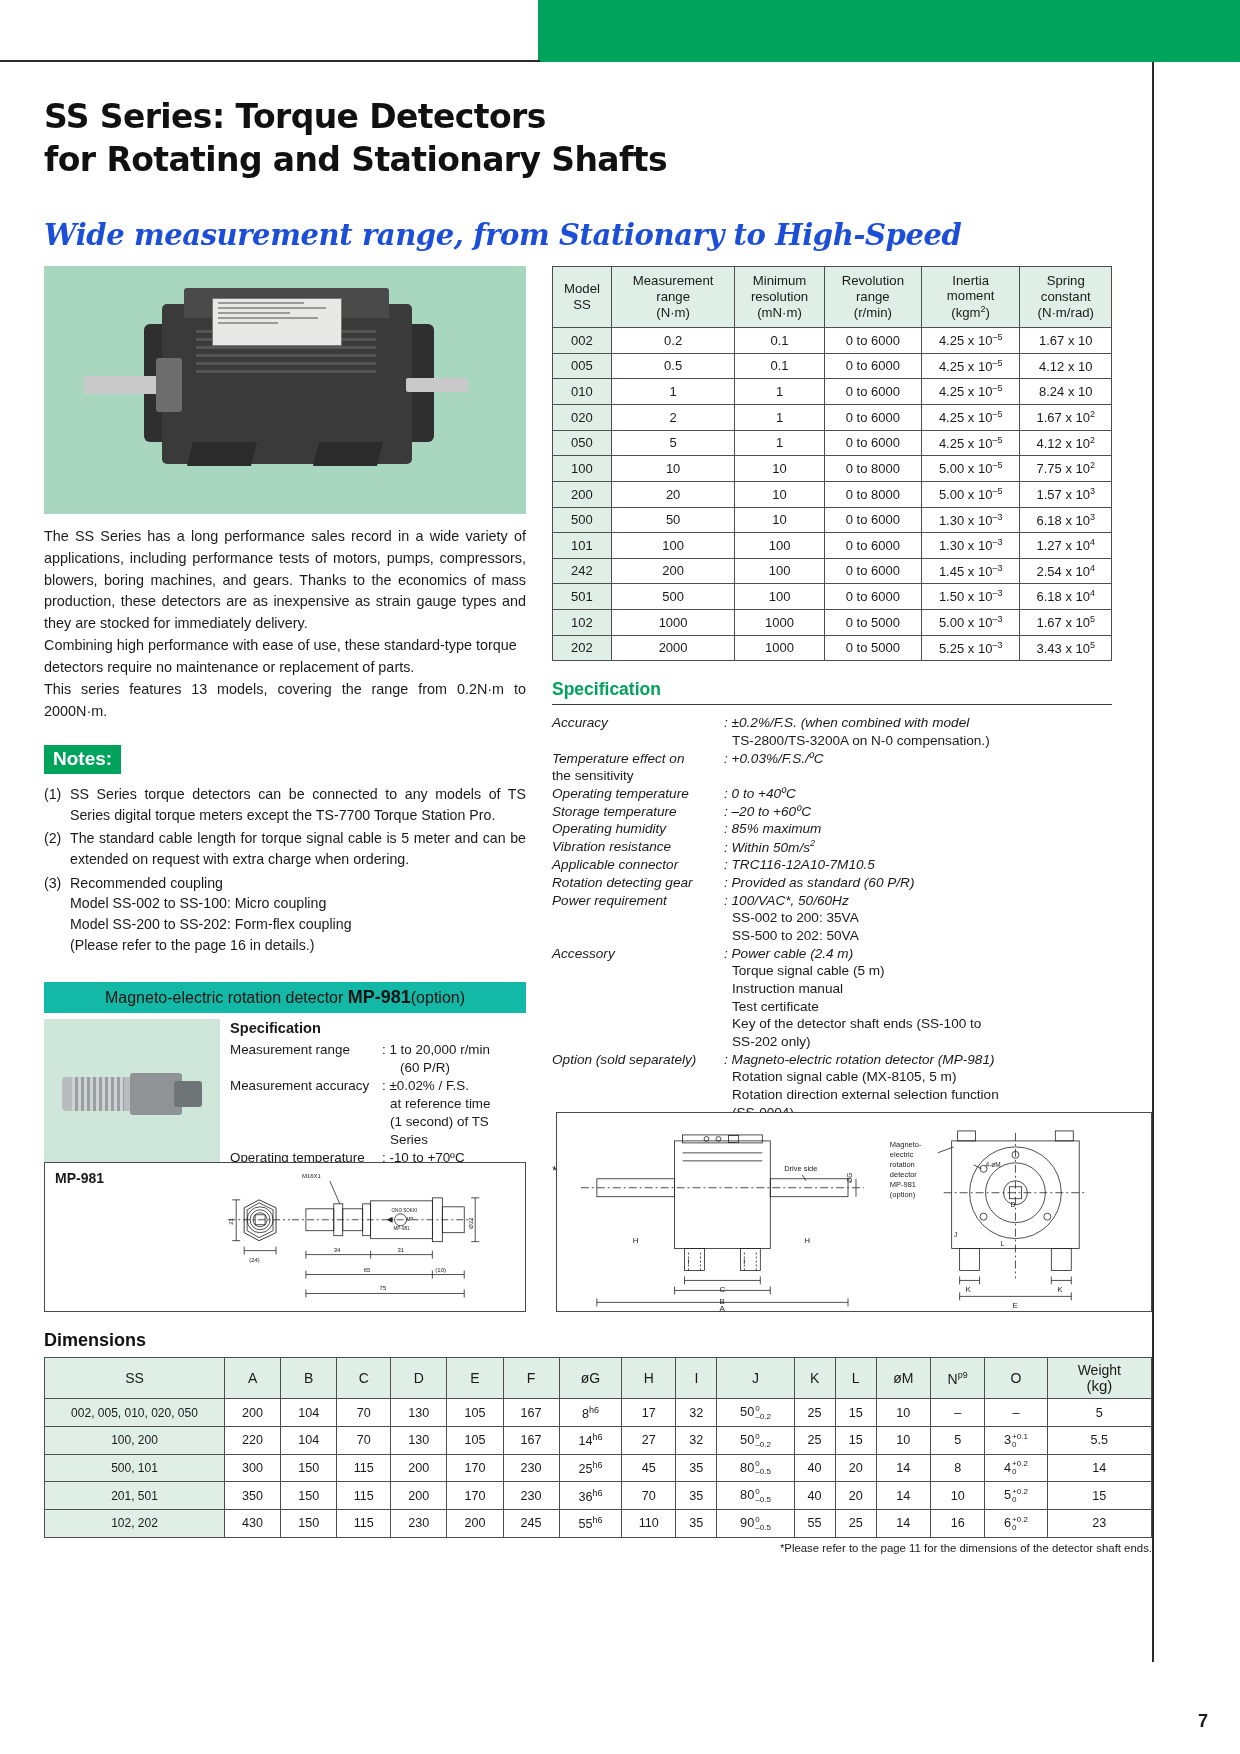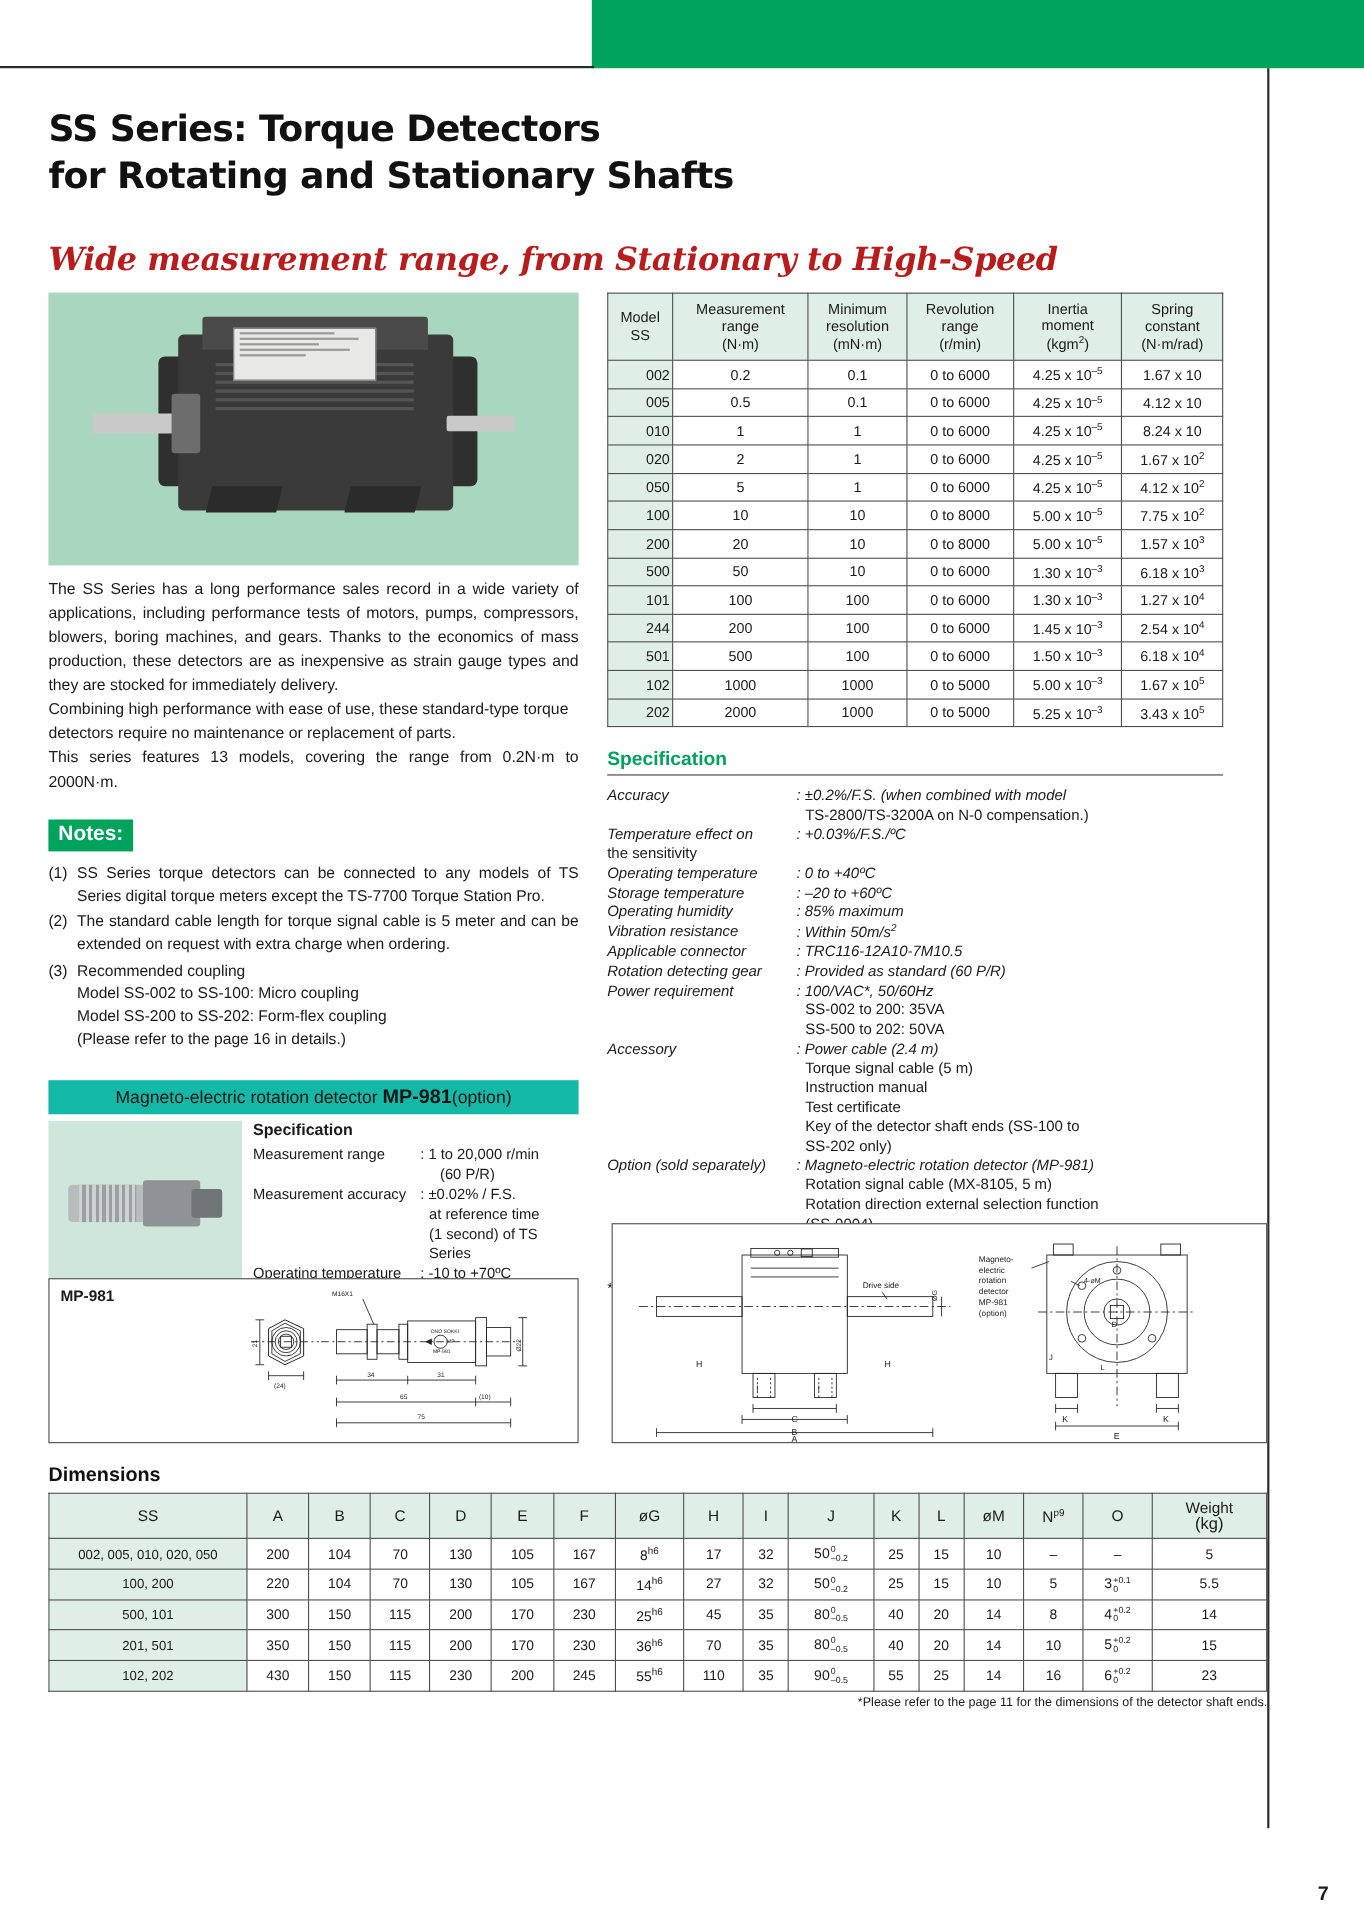--- a/index.html
+++ b/index.html
@@ -23,21 +23,21 @@
 
   
   h1.main-title {
     font-family:"DejaVu Sans", sans-serif;
     font-weight:bold; font-size:33px; line-height:1.30;
     letter-spacing:-0.6px; margin:14px 0 0 4px; color:#111;
   }
   h2.subtitle {
     font-family:"DejaVu Serif", serif;
     font-style:italic; font-weight:bold; font-size:29px;
-    margin:36px 0 14px 4px; letter-spacing:-0.4px; color:#b91c1c;
+    margin:36px 0 14px 4px; letter-spacing:-0.4px; color:#1d4ed8;
   }
 
   
   .cols { position:relative; }
   .col-left  { position:absolute; left:4px; top:0; width:482px; }
   .col-right { position:absolute; left:512px; top:0; width:560px; }
 
   
   .photo-box { width:482px; height:248px; background:#a9d6bf; position:relative; overflow:hidden; }
   .pbody { position:absolute; left:118px; top:38px; width:250px; height:160px; background:#3a3a3a; border-radius:5px; }
@@ -67,21 +67,21 @@
   ol.notes .num { width:26px; flex:0 0 26px; }
   ol.notes .txt { flex:1; text-align:justify; }
   ol.notes .txt .sub { display:block; }
 
   
   table.spec-table { border-collapse:collapse; width:560px; font-size:13px; }
   table.spec-table th, table.spec-table td {
     border:1px solid #4e4e4e; text-align:center; padding:4px 2px; line-height:1.18;
   }
   table.spec-table thead th { background:#dfeee6; font-weight:normal; padding:6px 2px; font-size:13.2px; }
-  table.spec-table td.model { background:#dfeee6;text-align:right; }
+  table.spec-table td.model { background:#dfeee6; }
   table.spec-table td { height:22px; }
   sup { font-size:9px; vertical-align:super; }
 
   
   h3.sec-head {
     color:#00a35c; font-weight:bold; font-size:17.5px;
     margin:18px 0 0 0; padding-bottom:4px;
   }
   .sec-rule { border-bottom:1.5px solid #3a3a3a; margin-bottom:9px; width:560px; }
   .spec-list { font-size:13.6px; line-height:1.30; }
@@ -352,21 +352,21 @@
           </tr>
           <tr>
             <td class="model">101</td>
             <td>100</td>
             <td>100</td>
             <td>0 to 6000</td>
             <td><span>1.30 x 10</span><sup>–3</sup></td>
             <td><span>1.27 x 10</span><sup>4</sup></td>
           </tr>
           <tr>
-            <td class="model">244</td>
+            <td class="model">242</td>
             <td>200</td>
             <td>100</td>
             <td>0 to 6000</td>
             <td><span>1.45 x 10</span><sup>–3</sup></td>
             <td><span>2.54 x 10</span><sup>4</sup></td>
           </tr>
           <tr>
             <td class="model">501</td>
             <td>500</td>
             <td>100</td>

